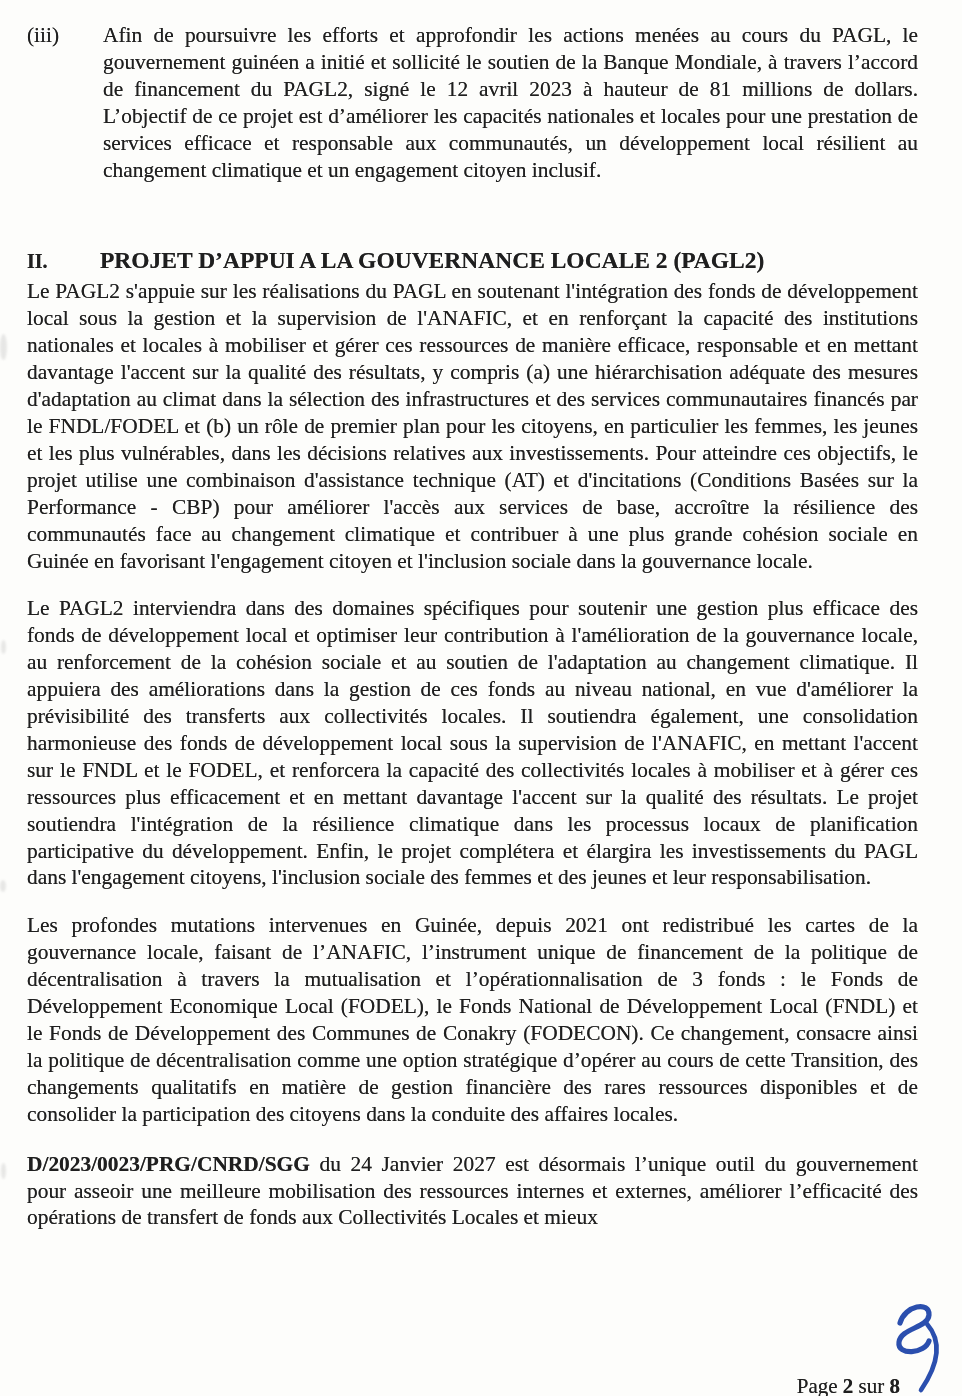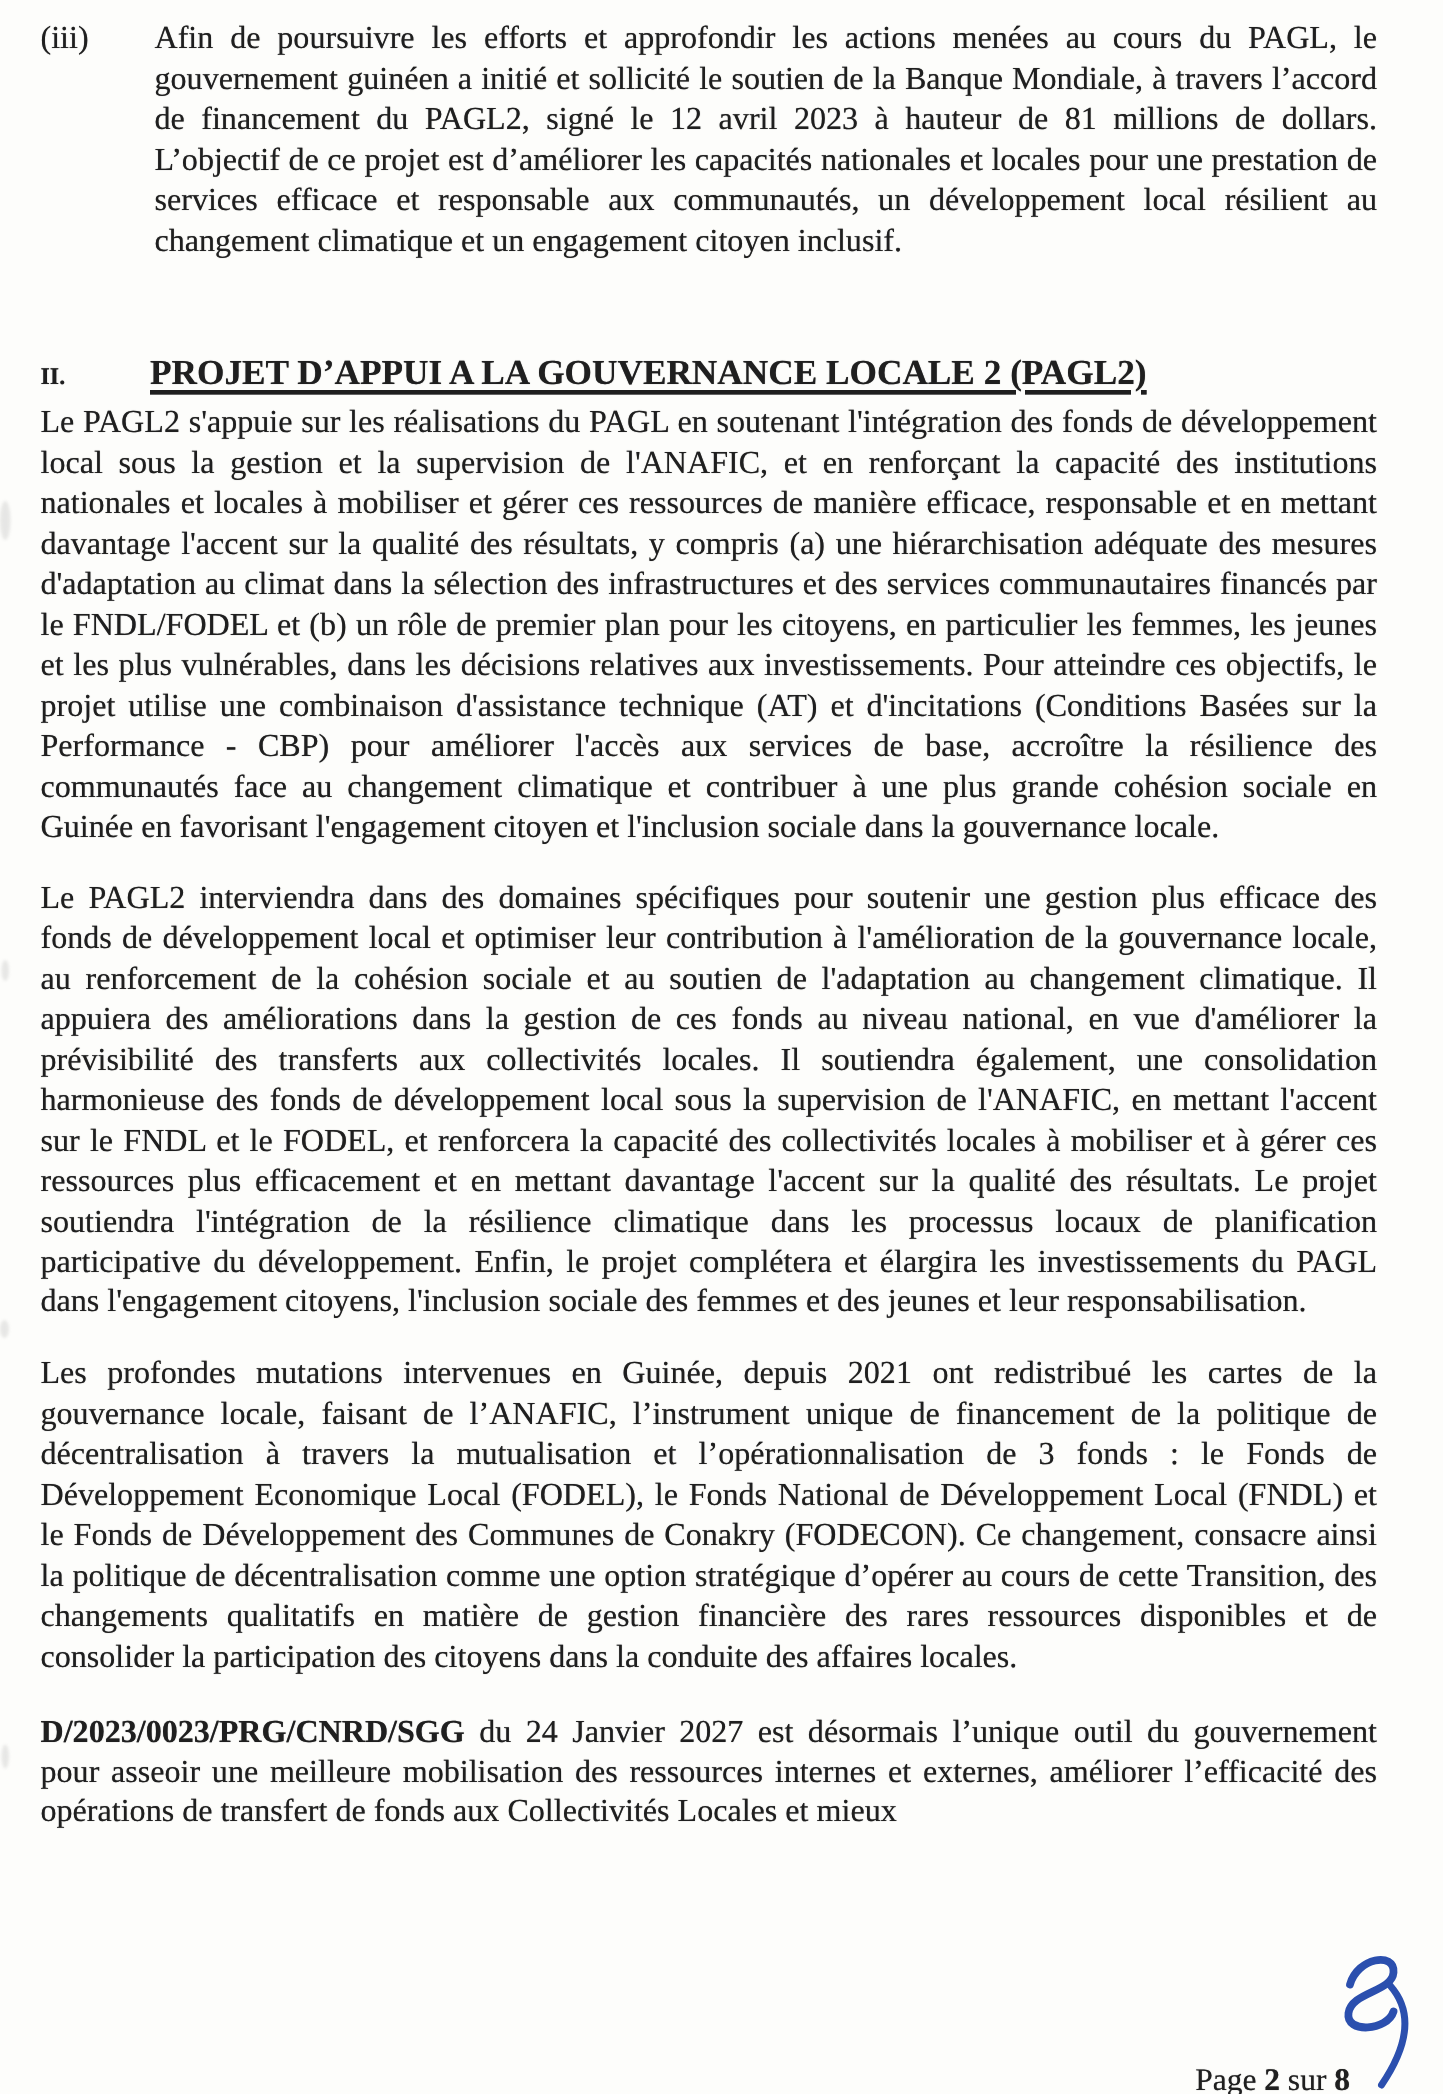--- a/index.html
+++ b/index.html
@@ -11,45 +11,45 @@
     background: #fdfdfb;
     overflow: hidden;
     font-family: "Liberation Serif", "DejaVu Serif", serif;
     color: #1f1f1f;
     -webkit-font-smoothing: antialiased;
   }
 
   .content {
     position: absolute;
     left: 27px;
-    top: 12px;
+    top: 0;
     width: 891px;
+    padding-top: 22px;
     font-size: 21.4px;
     line-height: 26.9px;
     text-shadow: 0 0 0.5px rgba(40,40,40,0.75);
   }
 
   
   .li-row { display: flex; align-items: flex-start; }
   .li-marker { flex: 0 0 76px; }
   .li-text { flex: 1; margin: 0; text-align: justify; }
 
   
   .heading {
     display: flex;
     align-items: baseline;
     margin-top: 49px;
     font-weight: bold;
     font-size: 23.5px;
     line-height: 27px;
     white-space: nowrap;
   }
-  .h-num { flex: 0 0 73px; font-size: 16px; margin-top: 16px; }
+  .h-num { flex: 0 0 73px; font-size: 20px; margin-top: 16px; }
   .h-title {
-    text-decoration: underline;
     text-decoration-thickness: 2.6px;
     text-underline-offset: 4px;
   }
 
   .para { margin: 0; text-align: justify; }
   .p-a { margin-top: 3px; }
   .p-b, .p-c { margin-top: 21px; }
   .p-d { margin-top: 23px; }
 
   .p4-line1 {

